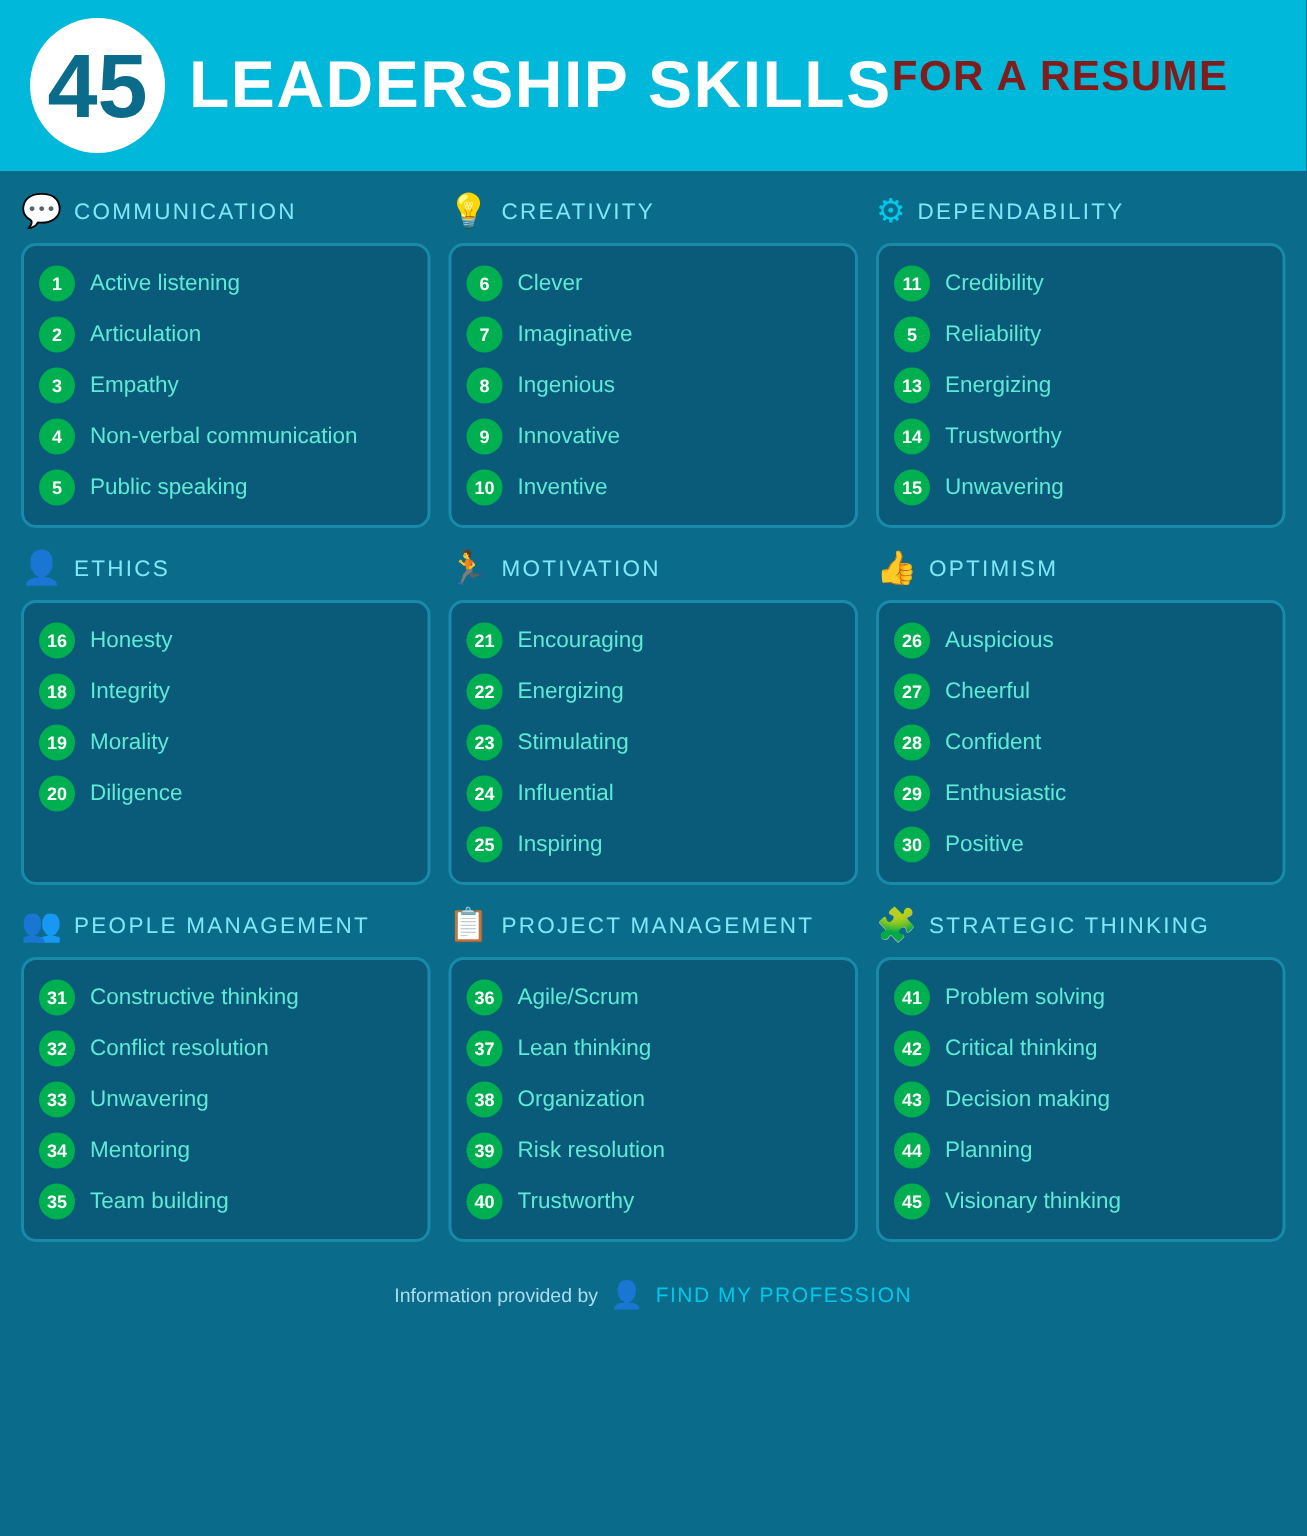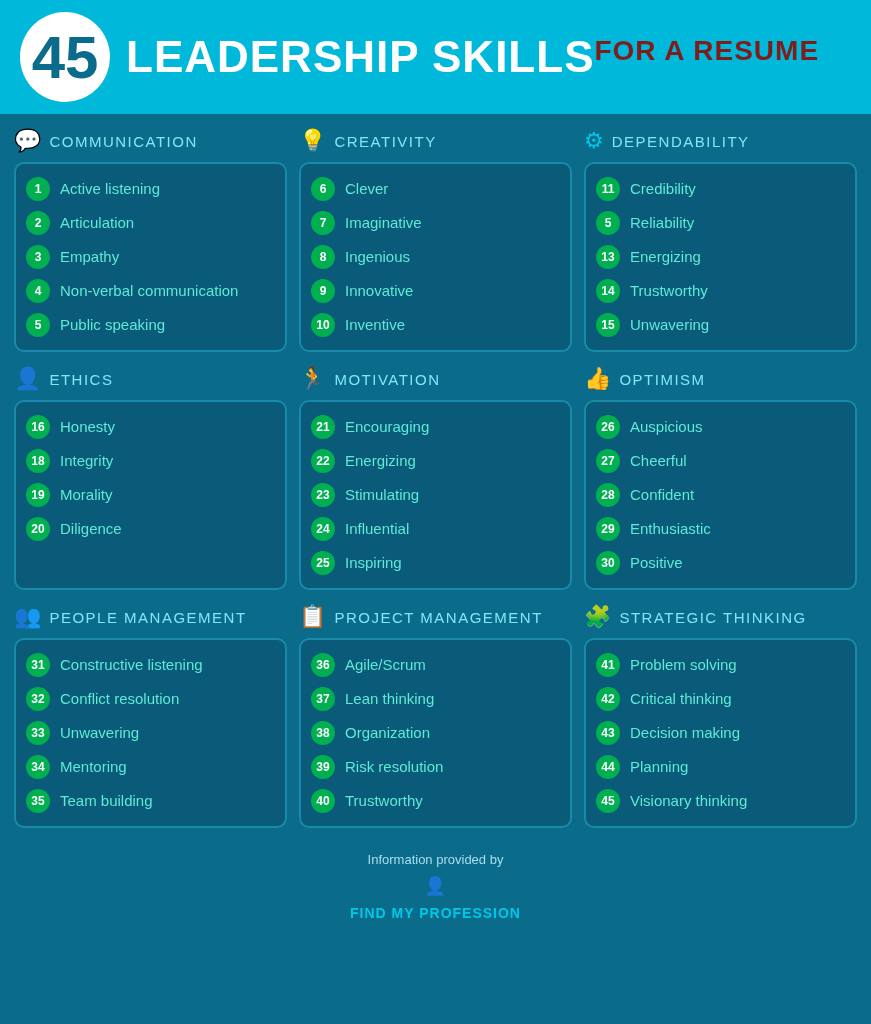--- a/index.html
+++ b/index.html
@@ -121,27 +121,26 @@
     }
 
     
     .footer {
       text-align: center;
       padding: 12px 0 16px 0;
       color: #aaddee;
       font-size: 13px;
       display: flex;
       align-items: center;
-      justify-content: flex-end;
+      justify-content: center;
       gap: 8px;
-      flex-direction: column;
     }
     .footer-brand {
       color: #00c8e8;
-      font-weight: 700;
+      font-weight: 400;
       font-size: 14px;
       letter-spacing: 1px;
     }
     .footer-logo {
       color: #00c8e8;
       font-size: 18px;
     }
   </style>
 </head>
 <body>
@@ -322,21 +321,21 @@
       </div>
     </div>
     <div class="section">
       <div class="section-header">
         <span class="section-icon">👥</span>
         <span class="section-title">PEOPLE MANAGEMENT</span>
       </div>
       <div class="section-box">
         <div class="skill-item">
           <span class="skill-number">31</span>
-          <span class="skill-text">Constructive listening</span>
+          <span class="skill-text">Constructive thinking</span>
         </div>
         <div class="skill-item">
           <span class="skill-number">32</span>
           <span class="skill-text">Conflict resolution</span>
         </div>
         <div class="skill-item">
           <span class="skill-number">33</span>
           <span class="skill-text">Unwavering</span>
         </div>
         <div class="skill-item">

